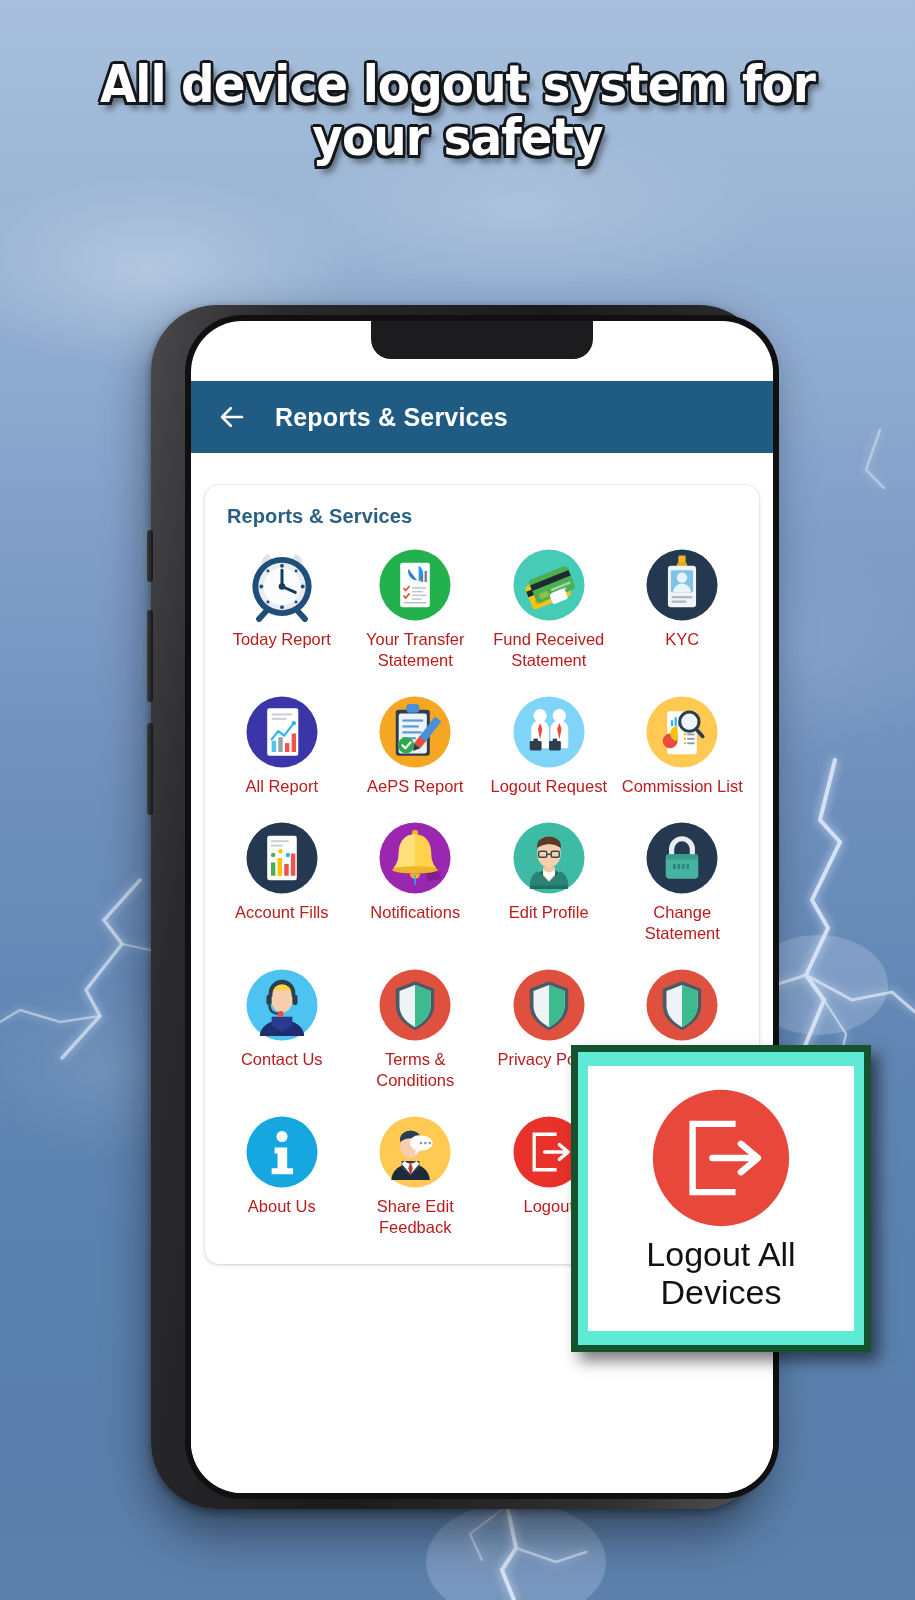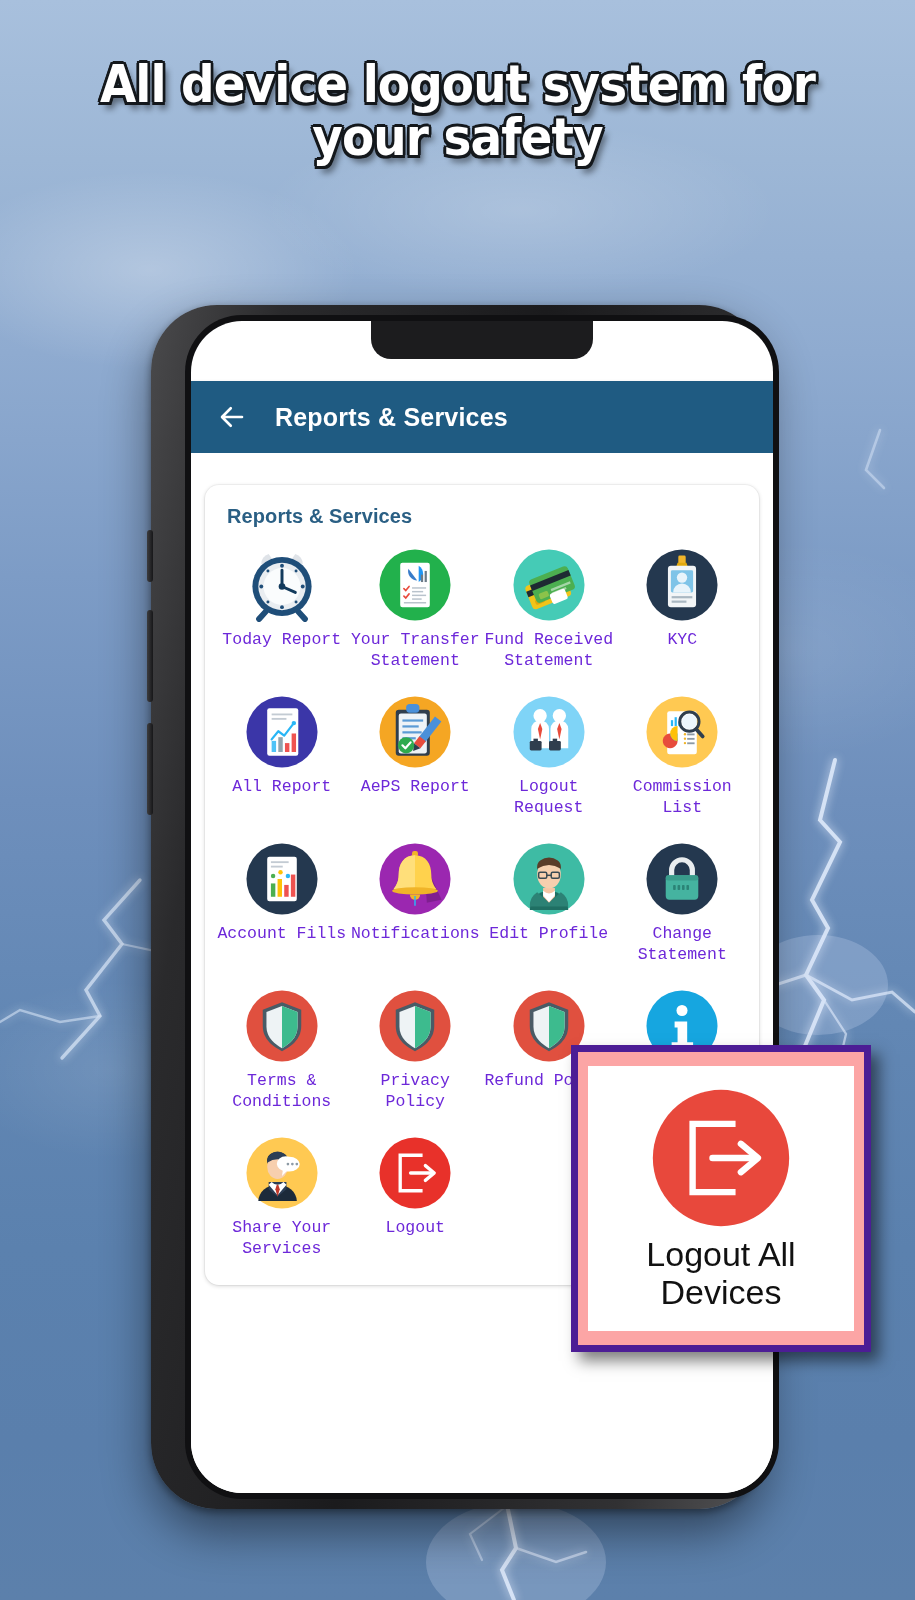--- a/index.html
+++ b/index.html
@@ -146,32 +146,32 @@
   }
   .tile {
     display:flex; flex-direction:column; align-items:center;
     padding:6px 2px 4px 2px;
   }
   .tile .ic { width:74px; height:74px; margin-bottom:7px; }
   .tile .lbl {
     text-align:center;
     font-size:16.5px;
     line-height:21px;
-    color:#6d28d9;
-    font-family:Liberation Mono, monospace;
+    color:#b91c1c;
+    font-family:Liberation Sans, sans-serif;
   }
 
   
   .callout {
     position:absolute;
     left:571px; top:1045px;
     width:300px; height:307px;
     z-index:9;
-    background:#fca5a5;
-    border:7px solid #4c1d95;
+    background:#5eead4;
+    border:7px solid #14532d;
     box-shadow:8px 9px 14px rgba(0,0,0,.5);
     display:flex; flex-direction:column;
     align-items:center; justify-content:center;
     padding:14px 10px;
   }
   .callout-inner {
     background:#ffffff;
     width:100%; height:100%;
     display:flex; flex-direction:column;
     align-items:center; justify-content:center;
@@ -475,20 +475,36 @@
                       <rect x="38" y="58" width="3.5" height="7" rx="1"></rect>
                       <rect x="44" y="58" width="3.5" height="7" rx="1"></rect>
                       <rect x="50" y="58" width="3.5" height="7" rx="1"></rect>
                       <rect x="56" y="58" width="3.5" height="7" rx="1"></rect>
                     </g>
                   </svg></div>
                 <div class="lbl">Change Statement</div>
               </div>
               <div class="tile">
                 <div class="ic"><svg viewBox="0 0 100 100" width="100%" height="100%">
+                    <circle cx="50" cy="50" r="48" fill="#4cc3f0"></circle>
+                    <path d="M20 92 a30 22 0 0 1 60 0z" fill="#1f2d6e"></path>
+                    <path d="M36 66 h28 v12 l-14 8 l-14-8z" fill="#2a3a8c"></path>
+                    <ellipse cx="50" cy="42" rx="15" ry="18" fill="#f7cfae"></ellipse>
+                    <path d="M35 36 a15 14 0 0 1 30 0 q2-18-15-18 t-15 18z" fill="#f0b429"></path>
+                    <path d="M35 34 q15-9 30 0 v-4 a15 13 0 0 0-30 0z" fill="#ffd24d"></path>
+                    <path d="M32 34 a18 18 0 0 1 36 0 v5 h-5 v-4 a13 13 0 0 0-26 0 v4 h-5z" fill="#2f3e4e"></path>
+                    <rect x="29" y="36" width="7" height="14" rx="3" fill="#2f3e4e"></rect>
+                    <rect x="64" y="36" width="7" height="14" rx="3" fill="#2f3e4e"></rect>
+                    <path d="M33 50 q0 12 14 12" stroke="#2f3e4e" stroke-width="3" fill="none"></path>
+                    <circle cx="48" cy="62" r="4" fill="#e74c3c"></circle>
+                  </svg></div>
+                <div class="lbl">Contact Us</div>
+              </div>
+              <div class="tile">
+                <div class="ic"><svg viewBox="0 0 100 100" width="100%" height="100%">
                     <circle cx="50" cy="50" r="48" fill="#e0503f"></circle>
                     <path d="M50 18 L76 28 v22 c0 18-14 28-26 34 c-12-6-26-16-26-34 V28z" fill="#4a5b66"></path>
                     <path d="M50 23 L71 31 v20 c0 15-12 24-21 29 c-9-5-21-14-21-29 V31z" fill="#eef3f5"></path>
                     <path d="M50 23 L71 31 v20 c0 15-12 24-21 29z" fill="#3dbb8e"></path>
                   </svg></div>
                 <div class="lbl">Terms &amp; Conditions</div>
               </div>
               <div class="tile">
                 <div class="ic"><svg viewBox="0 0 100 100" width="100%" height="100%">
                     <circle cx="50" cy="50" r="48" fill="#e0503f"></circle>
@@ -525,21 +541,21 @@
                     <ellipse cx="44" cy="42" rx="14" ry="16" fill="#f7cfae"></ellipse>
                     <path d="M30 38 a14 13 0 0 1 28 0 q2-16-14-16 t-14 16z" fill="#1c2a3a"></path>
                     <path d="M30 36 q14-9 28 0 v-3 a14 12 0 0 0-28 0z" fill="#2c3e55"></path>
                     <path d="M60 28 a14 10 0 1 1 0 20 h-4 l-6 6 l1-7 a11 9 0 0 1 9-19z" fill="#ffffff"></path>
                     <g fill="#8d9aa5">
                       <circle cx="58" cy="38" r="1.8"></circle>
                       <circle cx="64" cy="38" r="1.8"></circle>
                       <circle cx="70" cy="38" r="1.8"></circle>
                     </g>
                   </svg></div>
-                <div class="lbl">Share Your Services</div>
+                <div class="lbl">Share Edit Feedback</div>
               </div>
               <div class="tile">
                 <div class="ic"><svg viewBox="0 0 100 100" width="100%" height="100%">
                     <circle cx="50" cy="50" r="48" fill="#e8312a"></circle>
                     <path d="M58 26 H30 v48 h28" fill="none" stroke="#ffffff" stroke-width="4.5" stroke-linecap="square"></path>
                     <path d="M44 50 H74" fill="none" stroke="#ffffff" stroke-width="4.5" stroke-linecap="round"></path>
                     <path d="M64 40 L76 50 L64 60" fill="none" stroke="#ffffff" stroke-width="4.5" stroke-linecap="round" stroke-linejoin="round"></path>
                   </svg></div>
                 <div class="lbl">Logout</div>
               </div>

